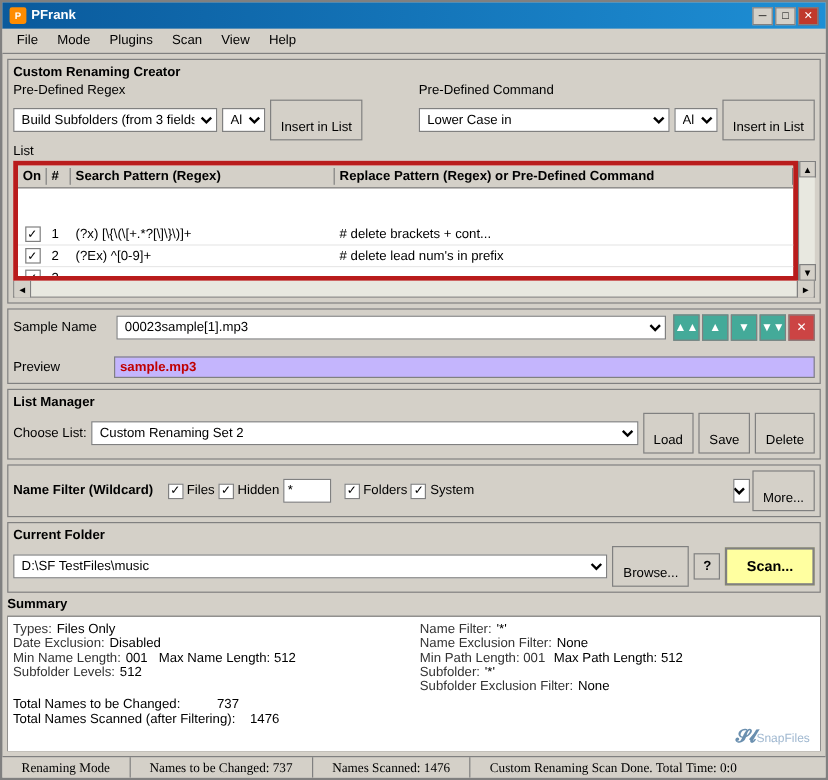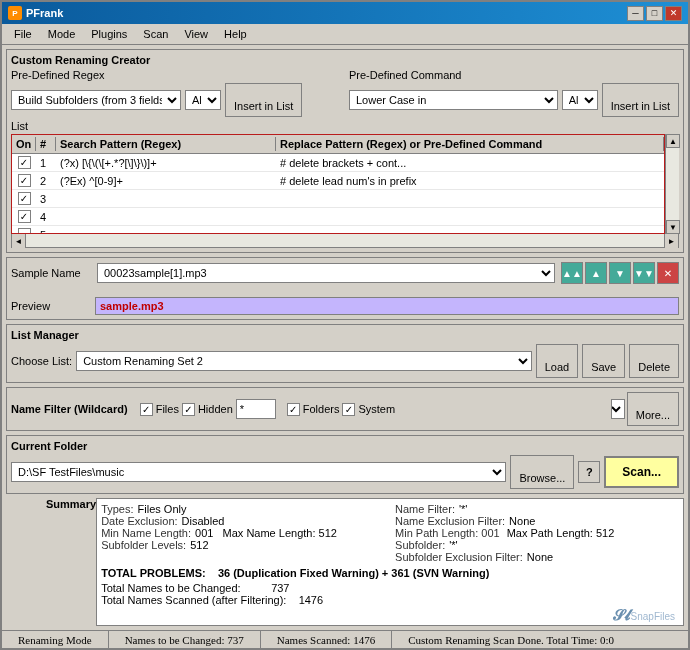--- a/index.html
+++ b/index.html
@@ -123,25 +123,26 @@
       font-size: 11px;
       height: 22px;
       border: 1px solid #808080;
       background: #d4d0c8;
       padding: 16px 8px;
       cursor: pointer;
       white-space: nowrap;
     }
     .list-area {
       background: white;
-      border: 1px solid #b91c1c;
+      border: 4px solid #b91c1c;
       flex: 1;
       overflow: hidden;
       display: flex;
       flex-direction: column;
+      gap: 30px;
     }
     .list-header {
       display: flex;
       background: #d4d0c8;
       border-bottom: 1px solid #808080;
       padding: 2px 0;
     }
     .list-header-cell {
       font-size: 11px;
       font-weight: bold;
@@ -489,21 +490,21 @@
       <div class="row">
         <select style="flex:1;">
           <option>D:\SF TestFiles\music</option>
         </select>
         <button>Browse...</button>
         <div class="help-btn">?</div>
         <button class="scan-btn">Scan...</button>
       </div>
     </div>
 
-    <div style="display:flex; flex-direction:row; flex:1; min-height:0;margin-left:40px;">
+    <div style="display:flex; flex-direction:column; flex:1; min-height:0;">
       <div class="group-title">Summary</div>
       <div class="summary-box">
         <div style="display:grid; grid-template-columns:1fr 1fr; gap:1px 10px;">
           <div>
             <div class="summary-row">
                 <span class="summary-label">Types:</span>
                 <span class="summary-value">Files Only</span>
               </div>
             <div class="summary-row">
                 <span class="summary-label">Date Exclusion:</span>
@@ -533,24 +534,20 @@
               </div>
             <div class="summary-row">
                 <span class="summary-label">Subfolder:</span>
                 <span class="summary-value">'*'</span>
               </div>
             <div class="summary-row">
                 <span class="summary-label">Subfolder Exclusion Filter:</span>
                 <span class="summary-value">None</span>
               </div>
           </div>
-        </div>
-        <div class="total-line" style="margin-top:4px;">
-          <span>TOTAL PROBLEMS:&nbsp;&nbsp;&nbsp;</span>
-          <span>36 (Duplication Fixed Warning) + 361 (SVN Warning)</span>
         </div>
         <div style="margin-top:3px;">
           <div><span>Total Names to be Changed:</span>&nbsp;&nbsp;&nbsp;&nbsp;&nbsp;&nbsp;&nbsp;&nbsp;&nbsp;&nbsp;<span>737</span></div>
           <div><span>Total Names Scanned (after Filtering):</span>&nbsp;&nbsp;&nbsp;&nbsp;<span>1476</span></div>
         </div>
         <div class="watermark">
           <span style="color:#6a8faf; font-size:15px; font-weight:bold;">𝓢𝓵</span><span style="color:#a0b8d0; font-size:10px;">SnapFiles</span>
         </div>
       </div>
     </div>

